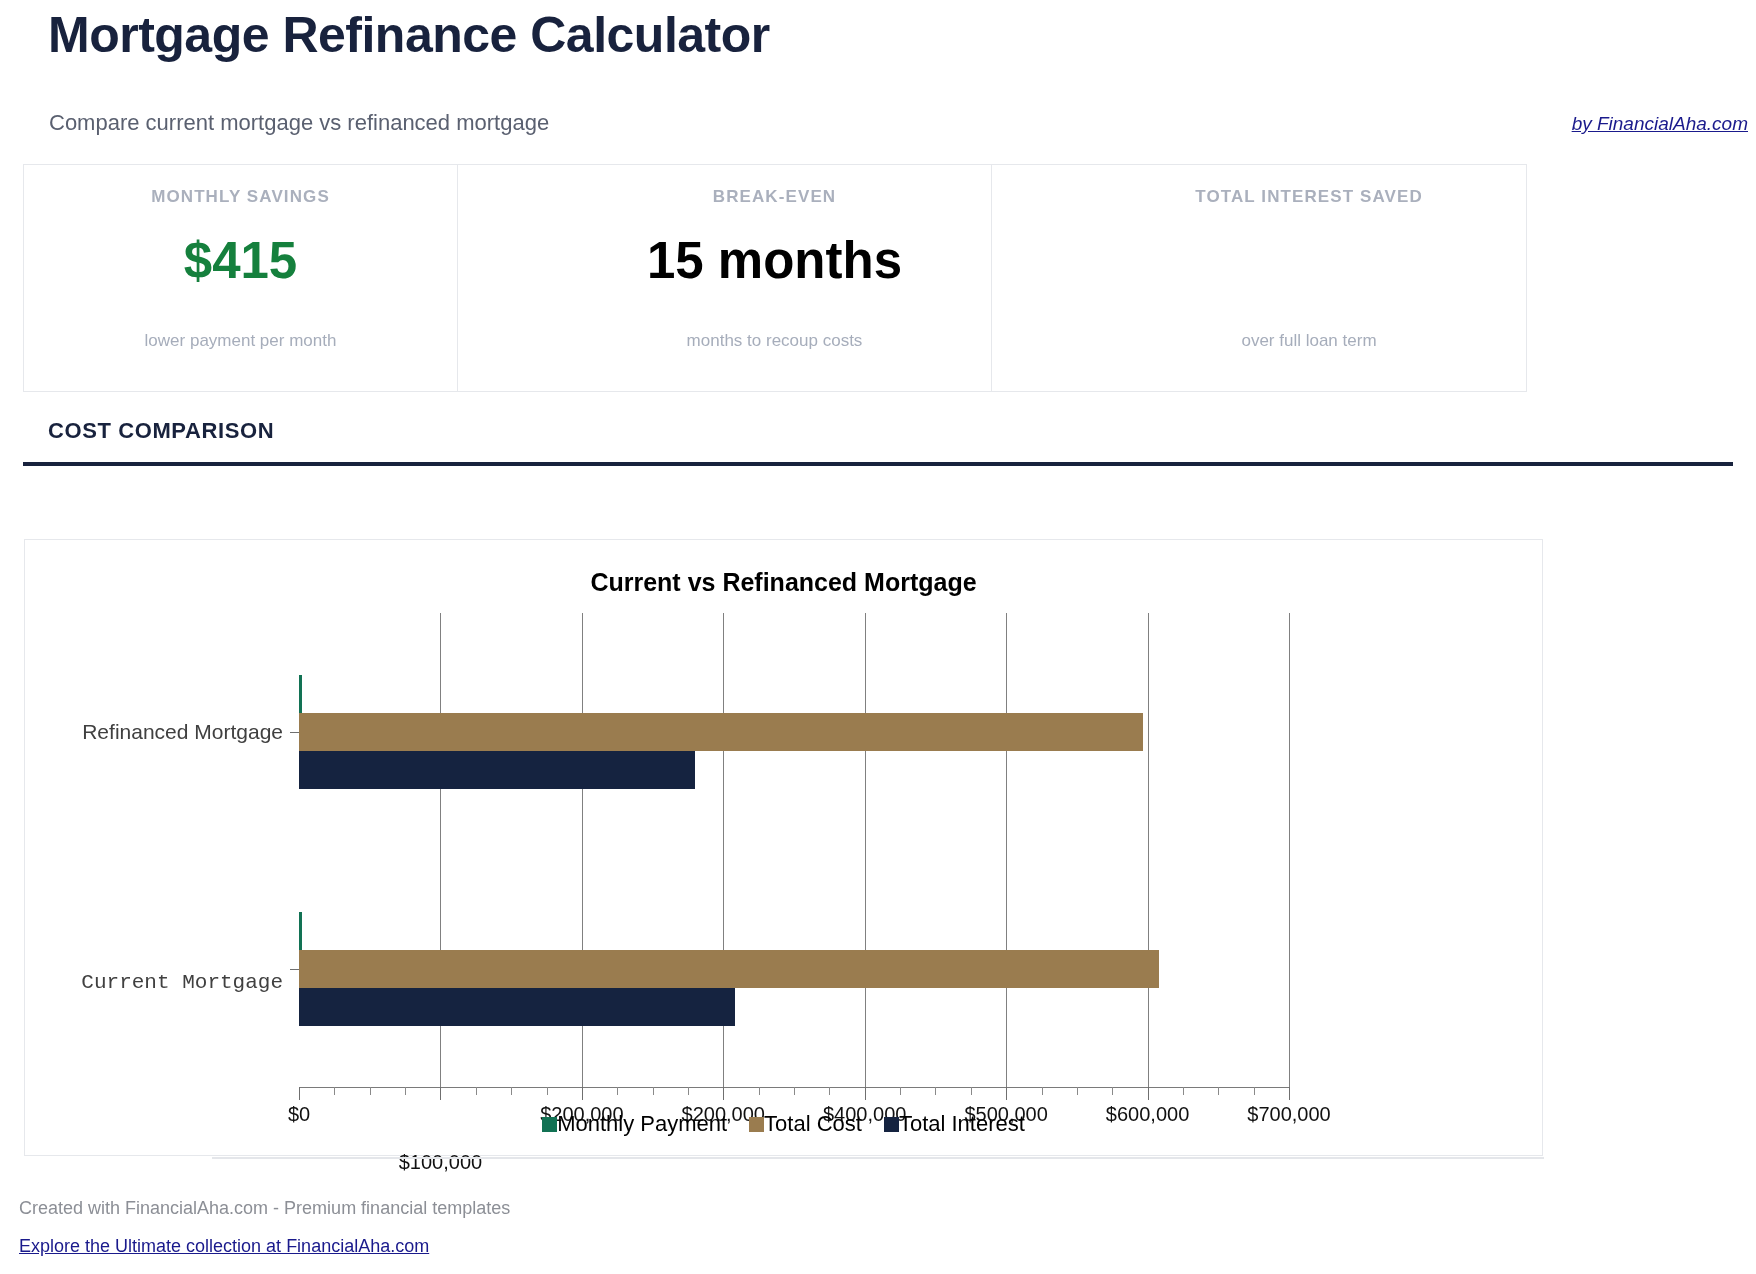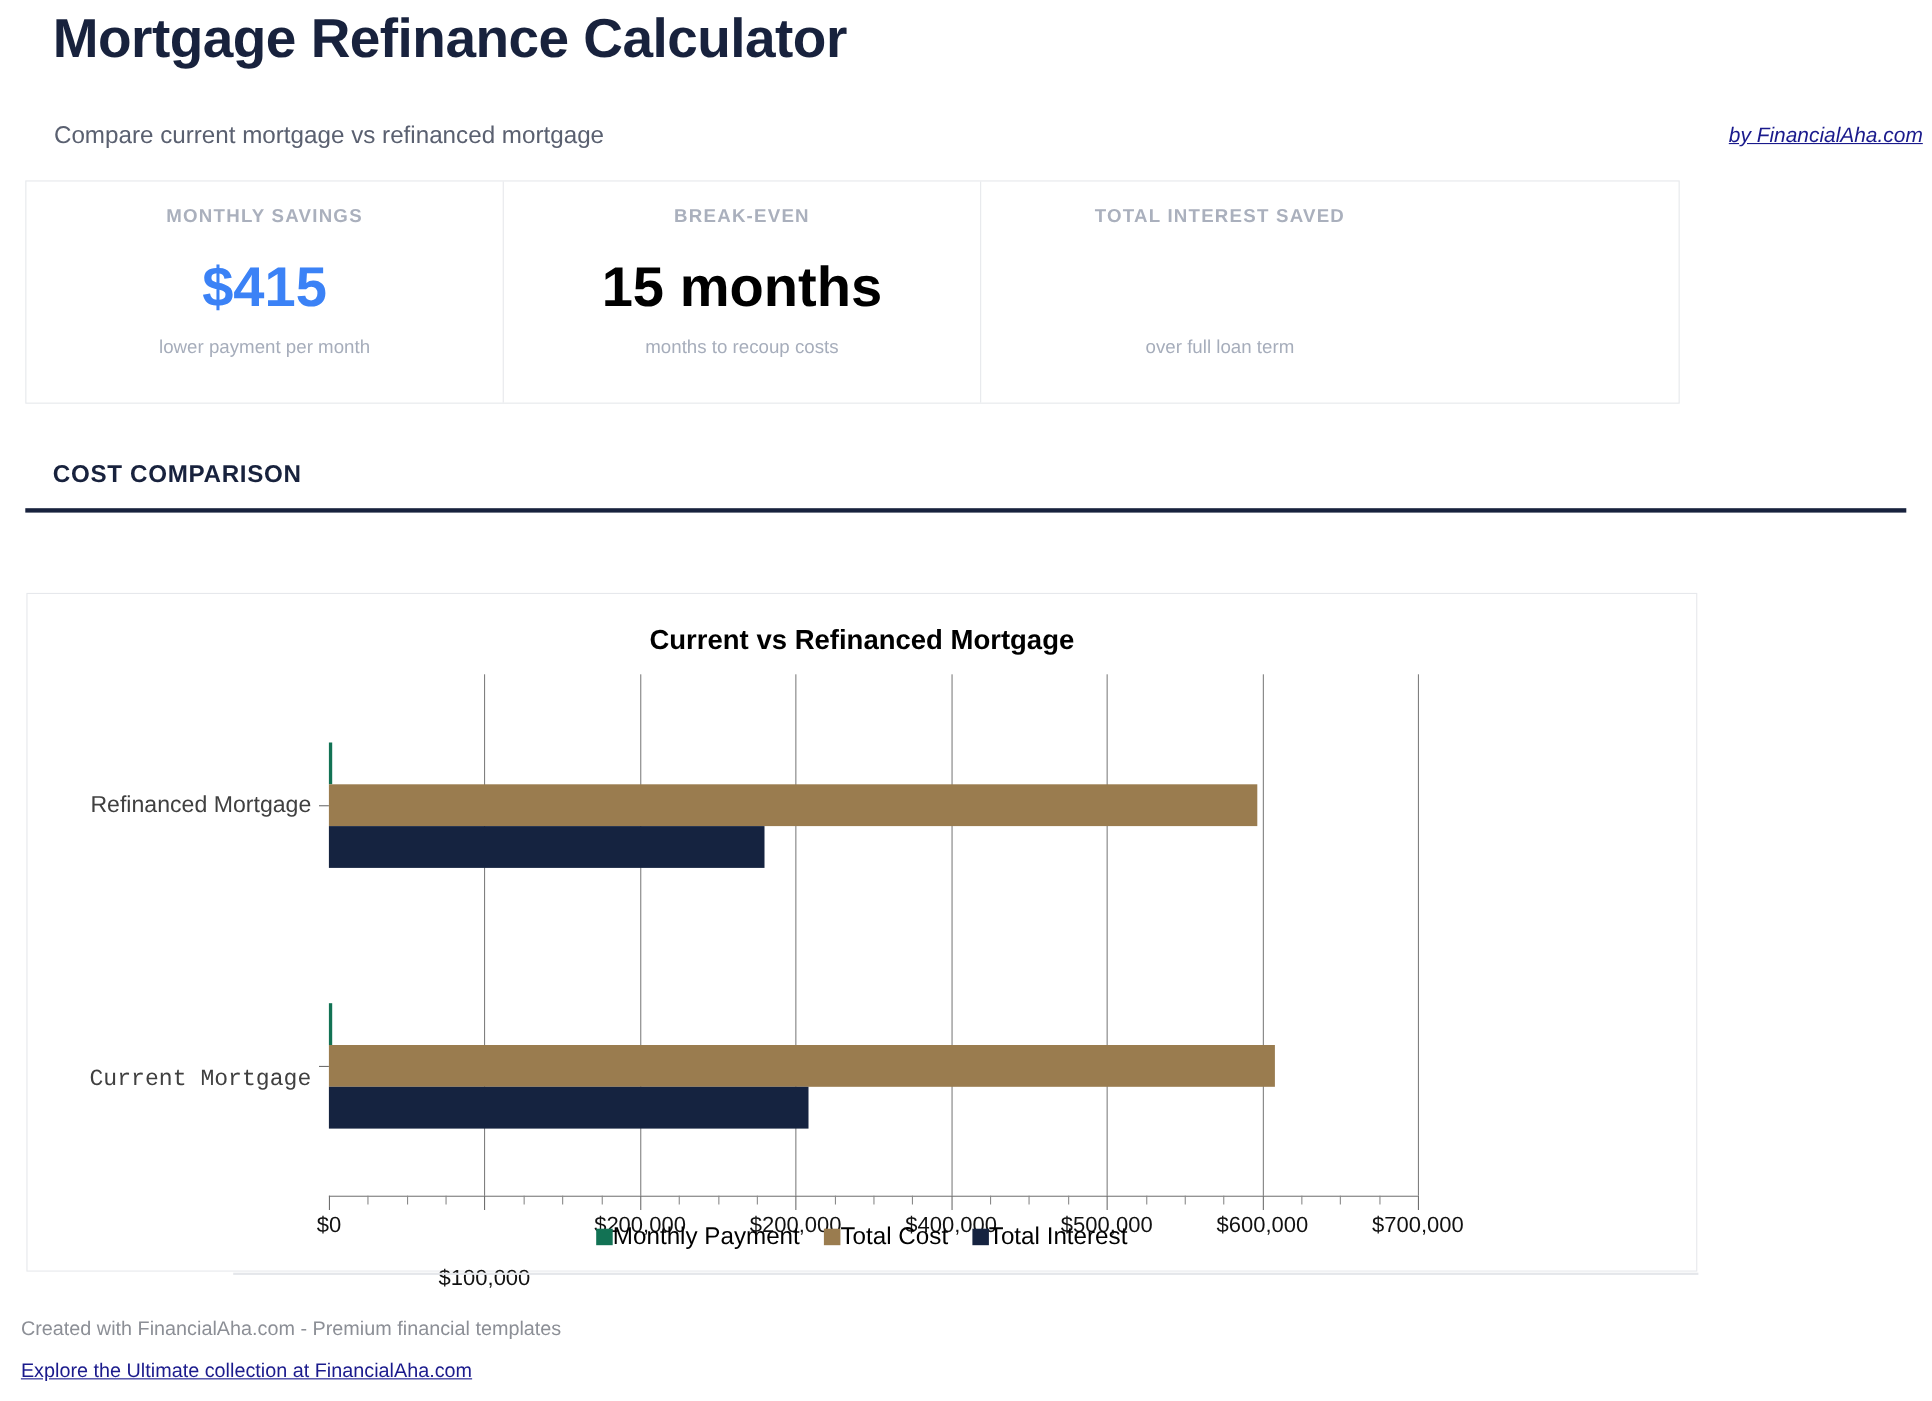--- a/index.html
+++ b/index.html
@@ -25,44 +25,45 @@
   }
   .byline{
     position:absolute; right:8px; top:113px;
     font-size:19px; font-style:italic; color:#1a1a8c;
     text-decoration:underline; cursor:pointer;
   }
 
   
   .kpi-row{
     position:absolute; left:23px; top:164px;
-    width:1504px; height:203px;
+    width:1504px; height:228px;
     display:flex;
     border:1px solid #e6e8ec;
     background:#fff;
+    justify-content:space-between;
   }
   .kpi-card{
     border-right:1px solid #e6e8ec;
     padding:22px 10px 0 10px;
     display:flex; flex-direction:column; align-items:center;
     position:relative;
   }
   .kpi-card:last-child{ border-right:none; }
   .kpi-card.c1{ width:434px; }
   .kpi-card.c2{ width:434px; }
   .kpi-card.c3{ width:434px; }
   .kpi-card.c4{ width:202px; }
   .kpi-label{
     font-size:17px; font-weight:bold; letter-spacing:1.1px;
     color:#aab0bd; text-transform:uppercase; white-space:nowrap;
   }
   .kpi-value{
     margin-top:24px;
     font-size:51px; font-weight:bold; white-space:nowrap;
-    color:#3b82f6;
+    color:#15803d;
   }
   .kpi-value.dark{ color:#000000; }
   .kpi-sub{
     position:absolute; bottom:40px;
     font-size:17px; color:#a6adbb; white-space:nowrap;
   }
 
   
   .section-head{
     position:absolute; left:48px; top:418px;

